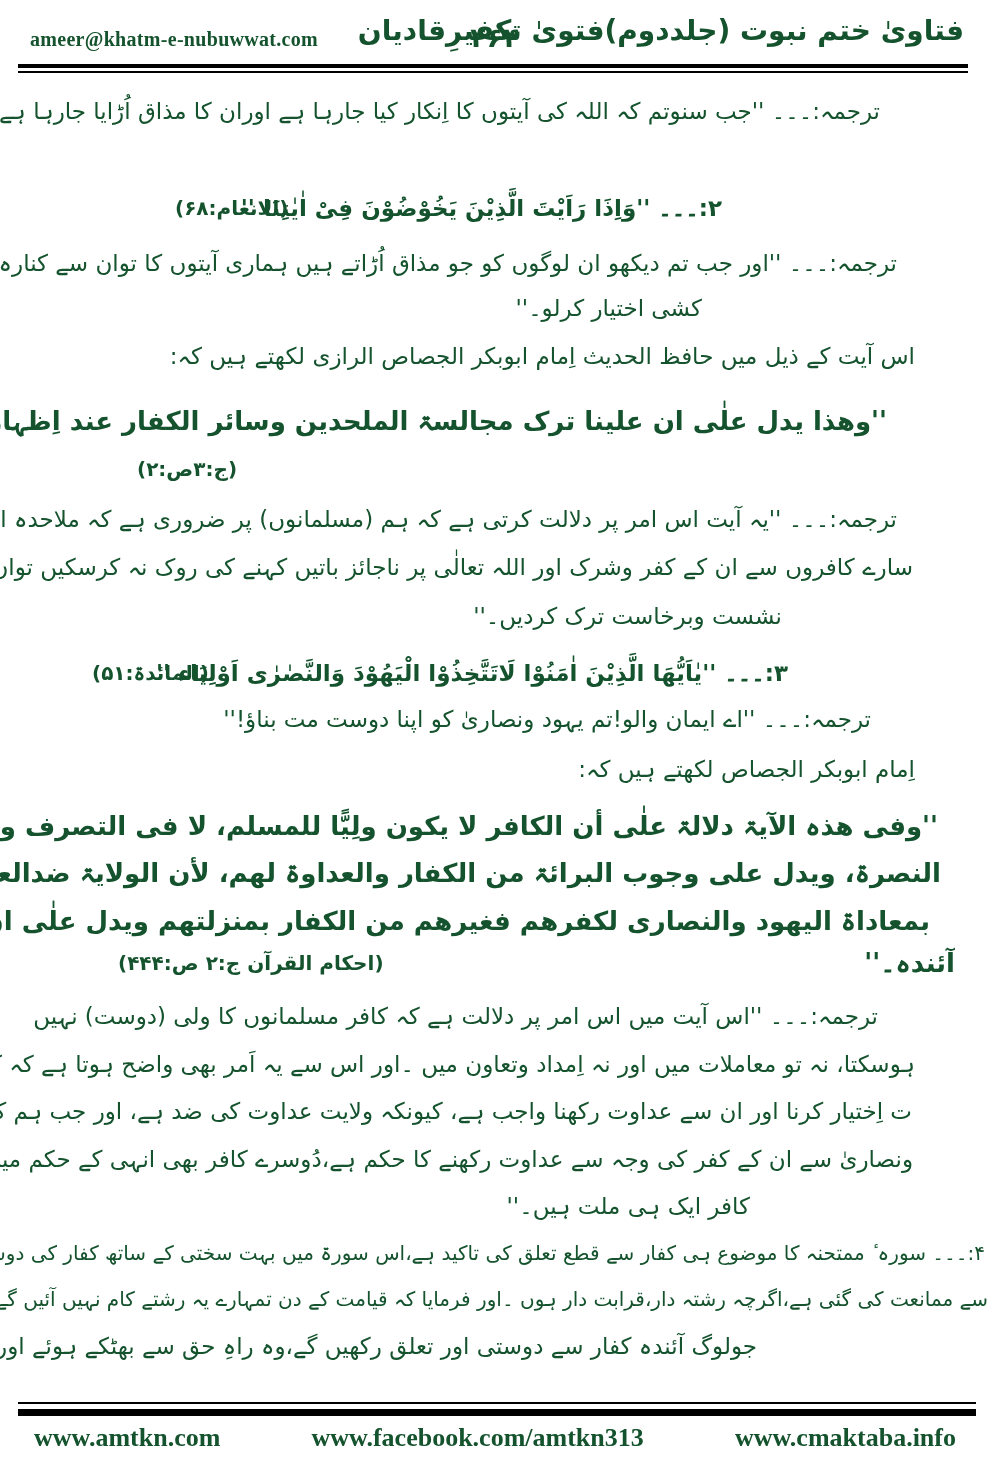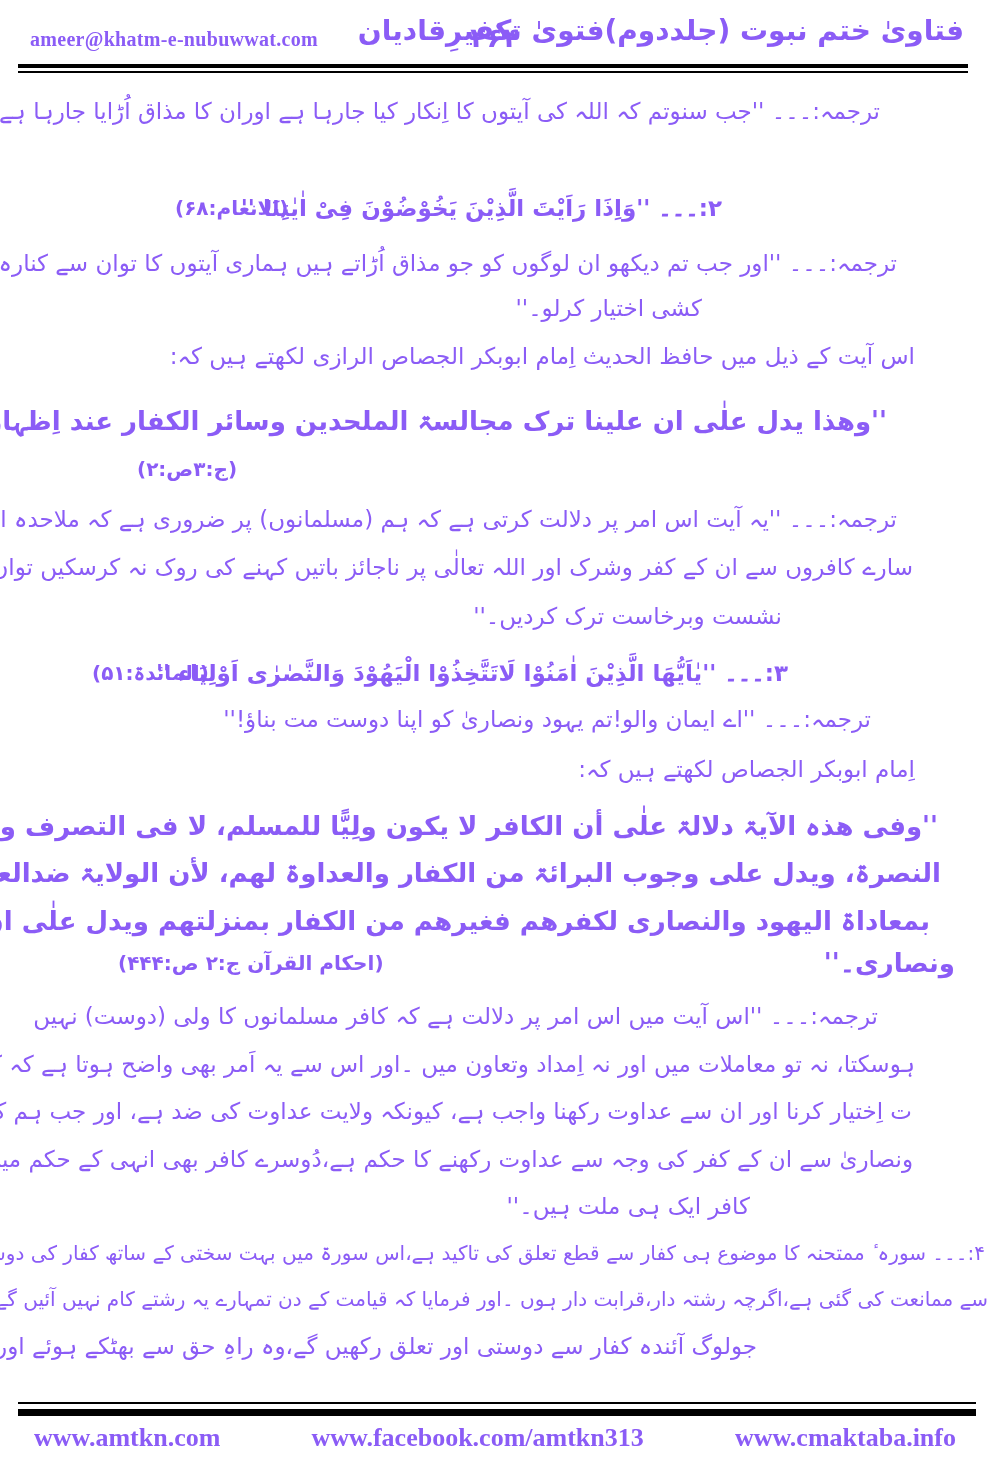--- a/index.html
+++ b/index.html
@@ -1,19 +1,19 @@
 <!DOCTYPE html>
 <html lang="ur" dir="rtl"><head>
 <meta charset="utf-8">
 <style>
   html,body{margin:0;padding:0;background:#e8e8e8;}
   .page{
     position:relative;
     width:990px;height:1460px;
-    background:#ffffff;color:#8b5cf6;
+    background:#ffffff;color:#14532d;
     margin:0 auto;
     overflow:hidden;
     font-family:"DejaVu Sans",sans-serif;
   }
   
   .hdr-email{
     position:absolute;left:30px;top:28px;
     font-family:"Liberation Serif",serif;
     font-weight:bold;font-size:20px;
     direction:ltr;letter-spacing:.3px;
@@ -92,21 +92,21 @@
     <span class="ref" style="left:92px;">(المائدۃ:۵۱)</span>
   </div>
 
   <div class="line" style="top:695px;right:119px;">ترجمہ:۔۔۔ ''اے ایمان والو!تم یہود ونصاریٰ کو اپنا دوست مت بناؤ!''</div>
   <div class="line" style="top:745px;right:75px;">اِمام ابوبکر الجصاص لکھتے ہیں کہ:</div>
 
   <div class="line ar" style="top:802px;right:52px;">''وفی ھذہ الآیۃ دلالۃ علٰی أن الکافر لا یکون ولِیًّا للمسلم، لا فی التصرف ولا فی</div>
   <div class="line ar" style="top:849px;right:49px;">النصرۃ، ویدل علی وجوب البرائۃ من الکفار والعداوۃ لھم، لأن الولایۃ ضدالعداوۃ، فإذا أُمِرنا</div>
   <div class="line ar" style="top:897px;right:60px;">بمعاداۃ الیھود والنصاری لکفرھم فغیرھم من الکفار بمنزلتھم ویدل علٰی ان الکفر کلہ ملۃ</div>
   <div class="line ar" style="top:939px;right:35px;">
-    <span>ونصاری۔''</span>
+    <span>آئندہ۔''</span>
     <span class="ref" style="left:118px;">(احکام القرآن ج:۲ ص:۴۴۴)</span>
   </div>
 
   <div class="line" style="top:992px;right:112px;">ترجمہ:۔۔۔ ''اس آیت میں اس امر پر دلالت ہے کہ کافر مسلمانوں کا ولی (دوست) نہیں</div>
   <div class="line" style="top:1040px;right:75px;">ہوسکتا، نہ تو معاملات میں اور نہ اِمداد وتعاون میں ۔اور اس سے یہ اَمر بھی واضح ہوتا ہے کہ کافروں سے براء</div>
   <div class="line" style="top:1087px;right:78px;">ت اِختیار کرنا اور ان سے عداوت رکھنا واجب ہے، کیونکہ ولایت عداوت کی ضد ہے، اور جب ہم کو یہود</div>
   <div class="line" style="top:1135px;right:77px;">ونصاریٰ سے ان کے کفر کی وجہ سے عداوت رکھنے کا حکم ہے،دُوسرے کافر بھی انہی کے حکم میں ہیں،سارے</div>
   <div class="line" style="top:1182px;right:240px;">کافر ایک ہی ملت ہیں۔''</div>
 
   <div class="line wide" style="top:1229px;right:5px;">۴:۔۔۔ سورہ ٔ ممتحنہ کا موضوع ہی کفار سے قطع تعلق کی تاکید ہے،اس سورۃ میں بہت سختی کے ساتھ کفار کی دوستی اور تعلق</div>

